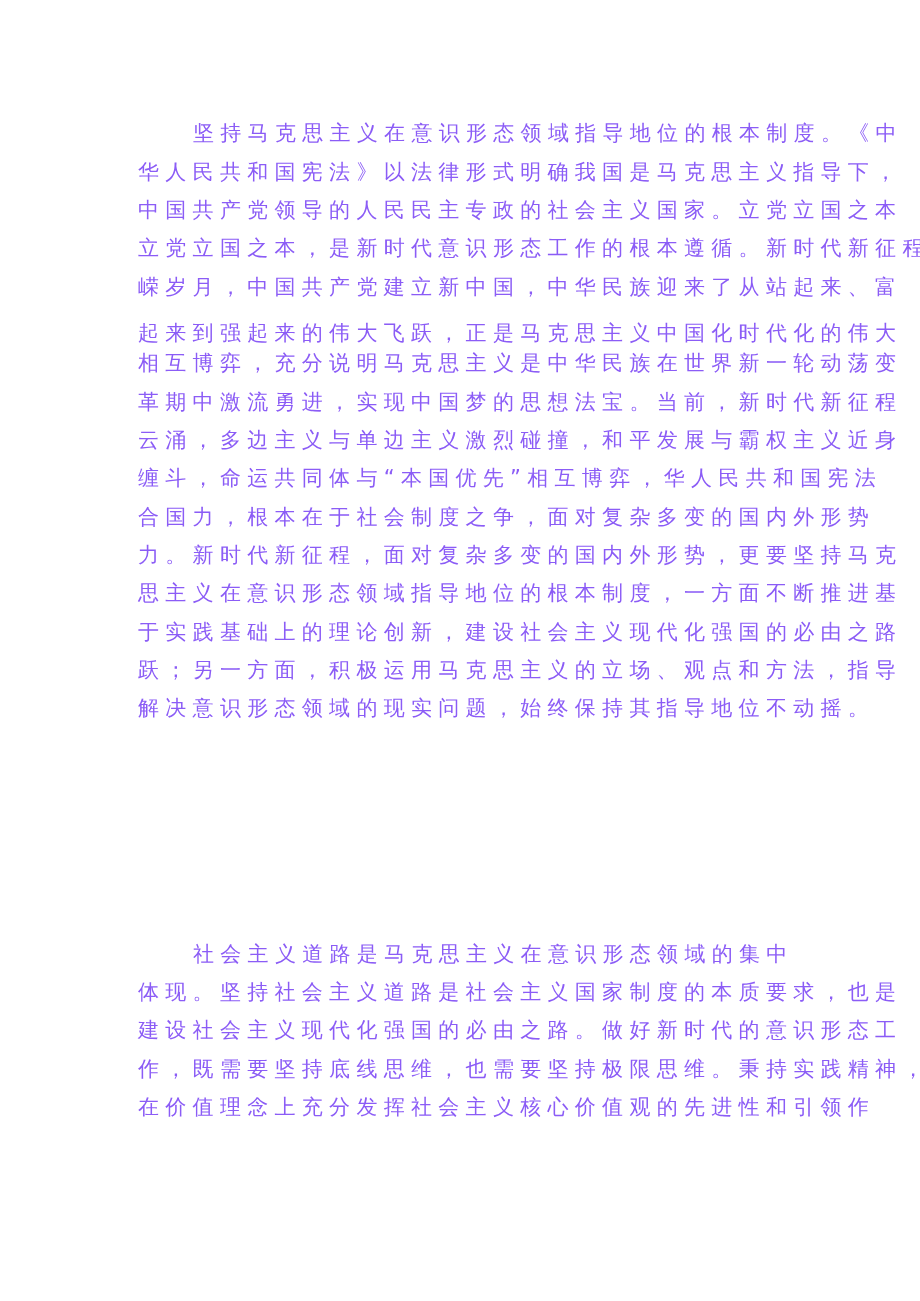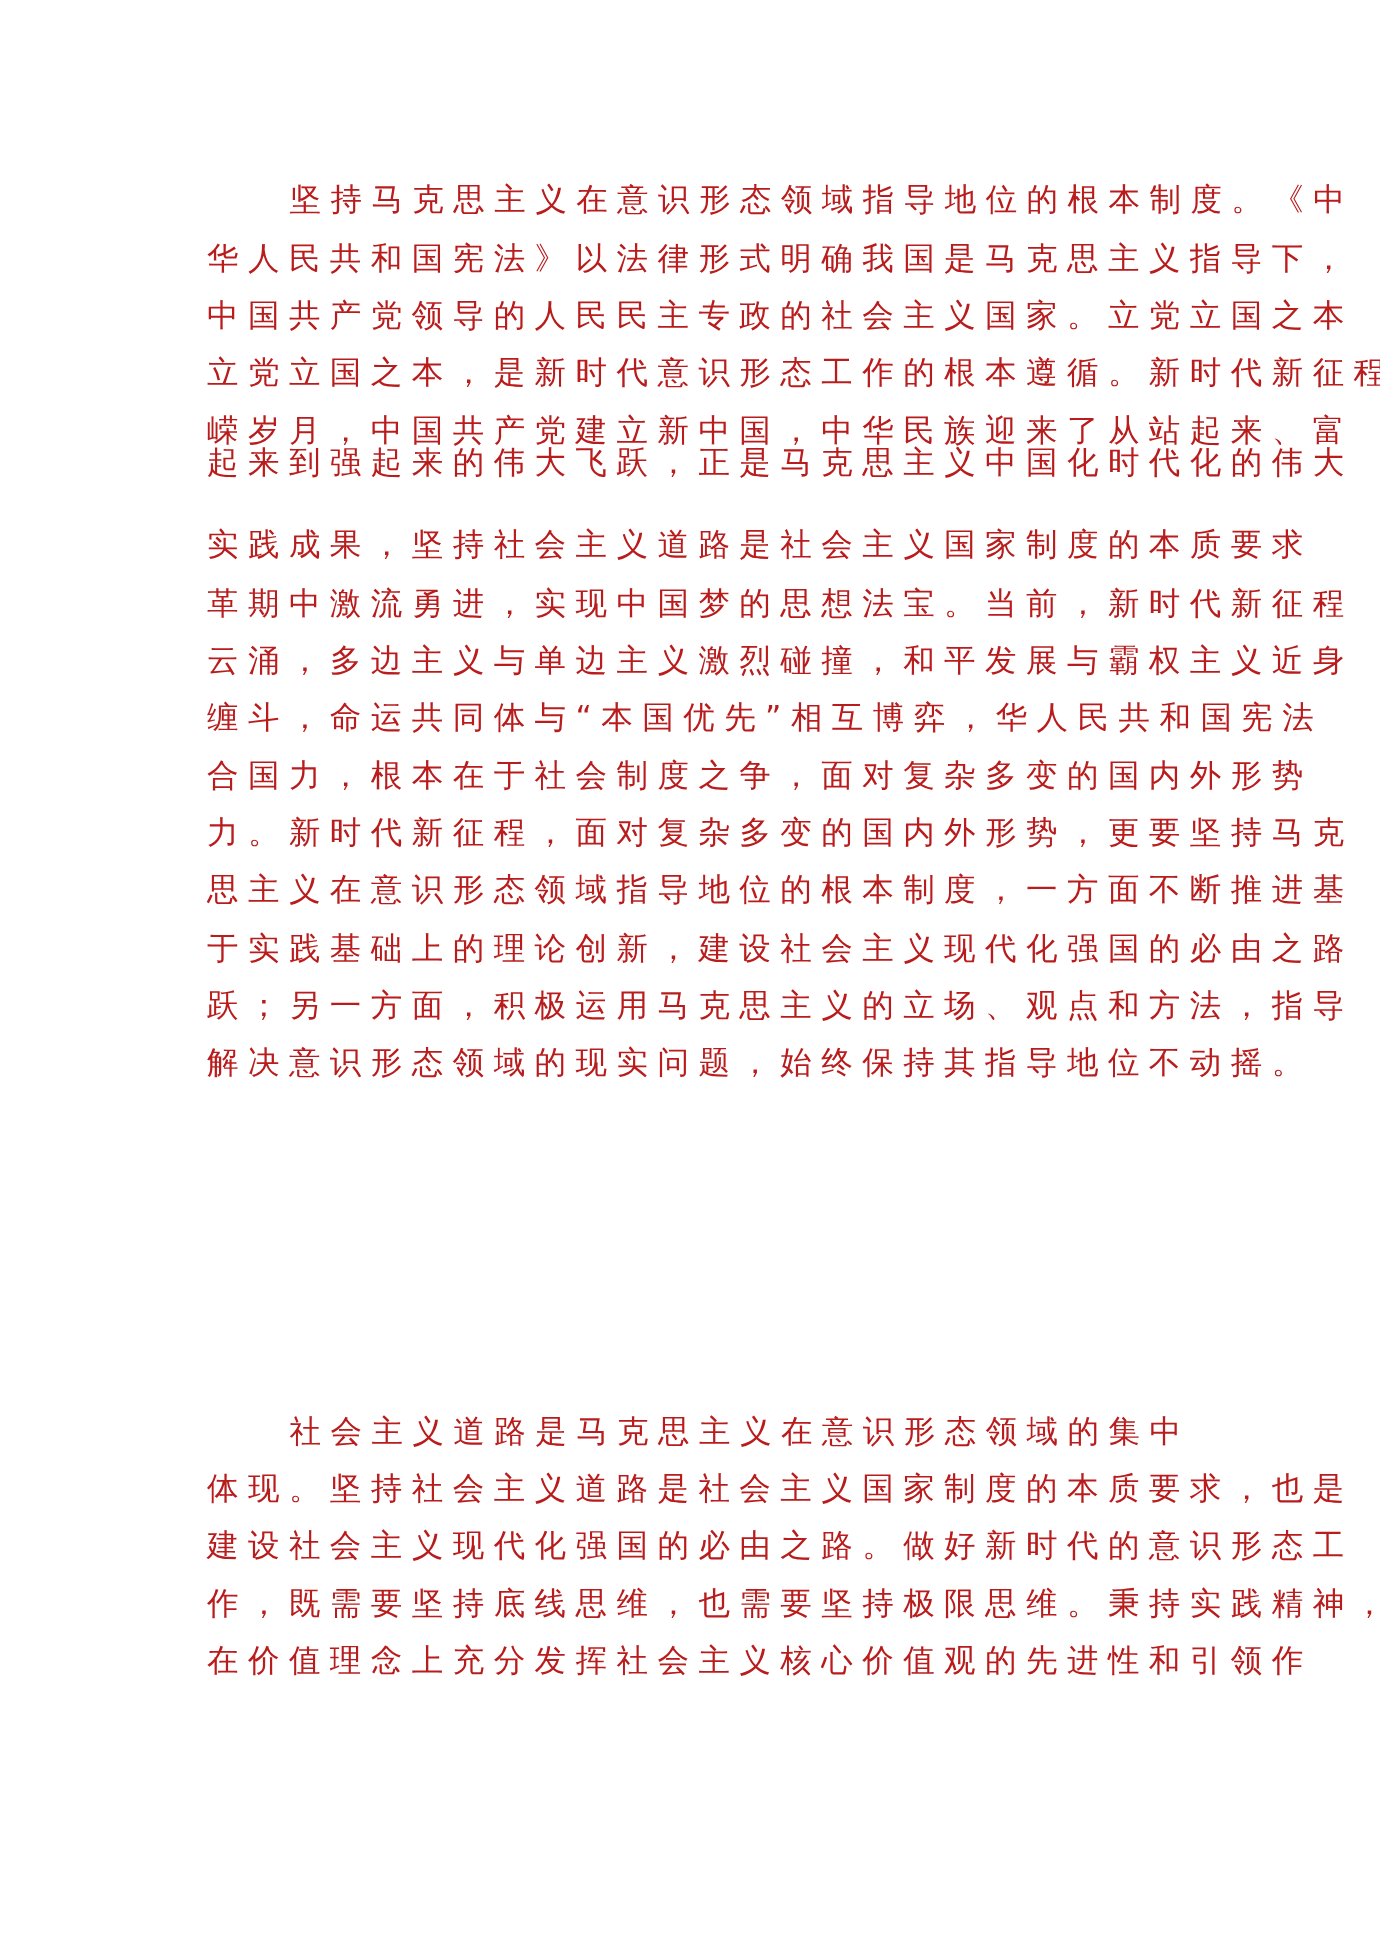--- a/index.html
+++ b/index.html
@@ -6,39 +6,39 @@
     body { width: 920px; height: 1301px; position: relative; overflow: hidden; }
     .page {
       position: absolute; left: 0; top: 0; width: 920px; height: 1301px; background: #ffffff;
     }
     .line {
       position: absolute;
       left: 138px;
       height: 38px;
       font-family: "DejaVu Sans", sans-serif;
       font-size: 21px;
-      color: #b91c1c;
+      color: #8b5cf6;
       white-space: nowrap;
       letter-spacing: 6.3px;
       line-height: 38px;
     }
     .indent { left: 193px; }
   </style>
 </head>
 <body>
 
 <div class="page">
   <div>
     <div class="line indent" style="top:114px">坚持马克思主义在意识形态领域指导地位的根本制度。《中</div>
     <div class="line" style="top:153px">华人民共和国宪法》以法律形式明确我国是马克思主义指导下，</div>
     <div class="line" style="top:191px">中国共产党领导的人民民主专政的社会主义国家。立党立国之本</div>
     <div class="line" style="top:229px">立党立国之本，是新时代意识形态工作的根本遵循。新时代新征程</div>
     <div class="line" style="top:268px">嵘岁月，中国共产党建立新中国，中华民族迎来了从站起来、富</div>
-    <div class="line" style="top:289px">起来到强起来的伟大飞跃，正是马克思主义中国化时代化的伟大</div>
-    <div class="line" style="top:344px">实践成果，坚持社会主义道路是社会主义国家制度的本质要求</div>
+    <div class="line" style="top:314px">起来到强起来的伟大飞跃，正是马克思主义中国化时代化的伟大</div>
+    <div class="line" style="top:344px">相互博弈，充分说明马克思主义是中华民族在世界新一轮动荡变</div>
     <div class="line" style="top:383px">革期中激流勇进，实现中国梦的思想法宝。当前，新时代新征程</div>
     <div class="line" style="top:421px">云涌，多边主义与单边主义激烈碰撞，和平发展与霸权主义近身</div>
     <div class="line" style="top:459px">缠斗，命运共同体与“本国优先”相互博弈，华人民共和国宪法</div>
     <div class="line" style="top:498px">合国力，根本在于社会制度之争，面对复杂多变的国内外形势</div>
     <div class="line" style="top:536px">力。新时代新征程，面对复杂多变的国内外形势，更要坚持马克</div>
     <div class="line" style="top:574px">思主义在意识形态领域指导地位的根本制度，一方面不断推进基</div>
     <div class="line" style="top:613px">于实践基础上的理论创新，建设社会主义现代化强国的必由之路</div>
     <div class="line" style="top:651px">跃；另一方面，积极运用马克思主义的立场、观点和方法，指导</div>
     <div class="line" style="top:689px">解决意识形态领域的现实问题，始终保持其指导地位不动摇。</div>
   </div>

